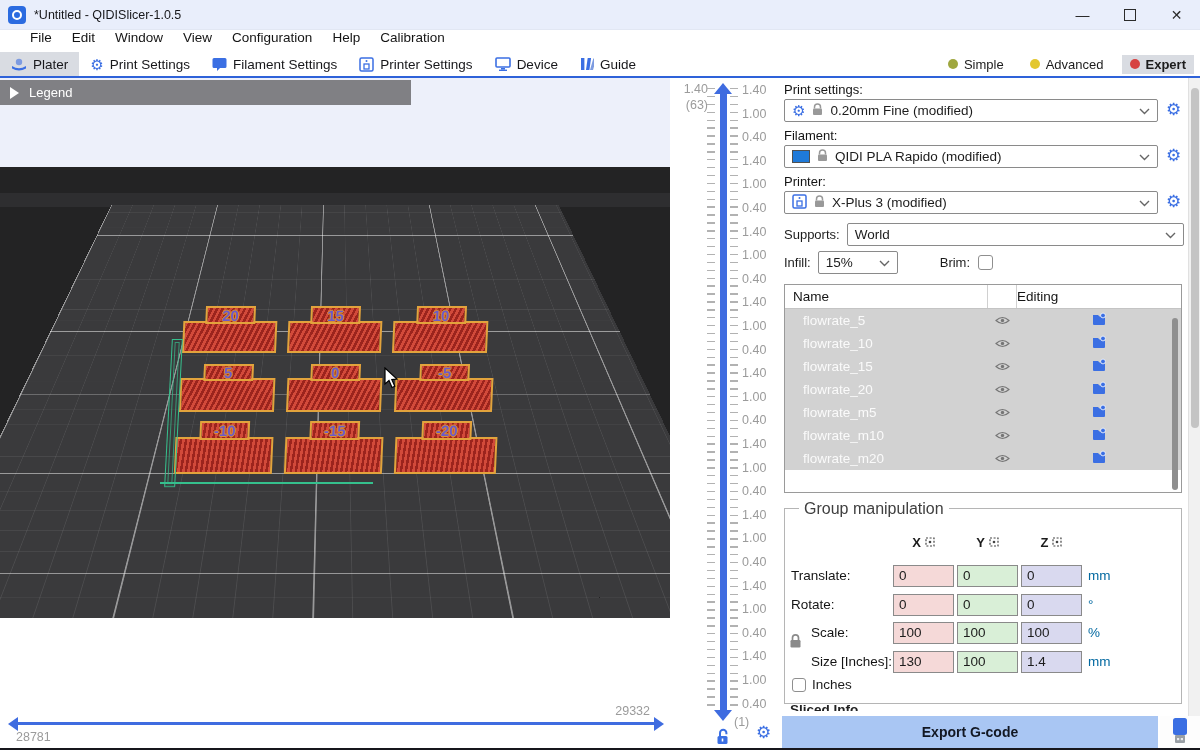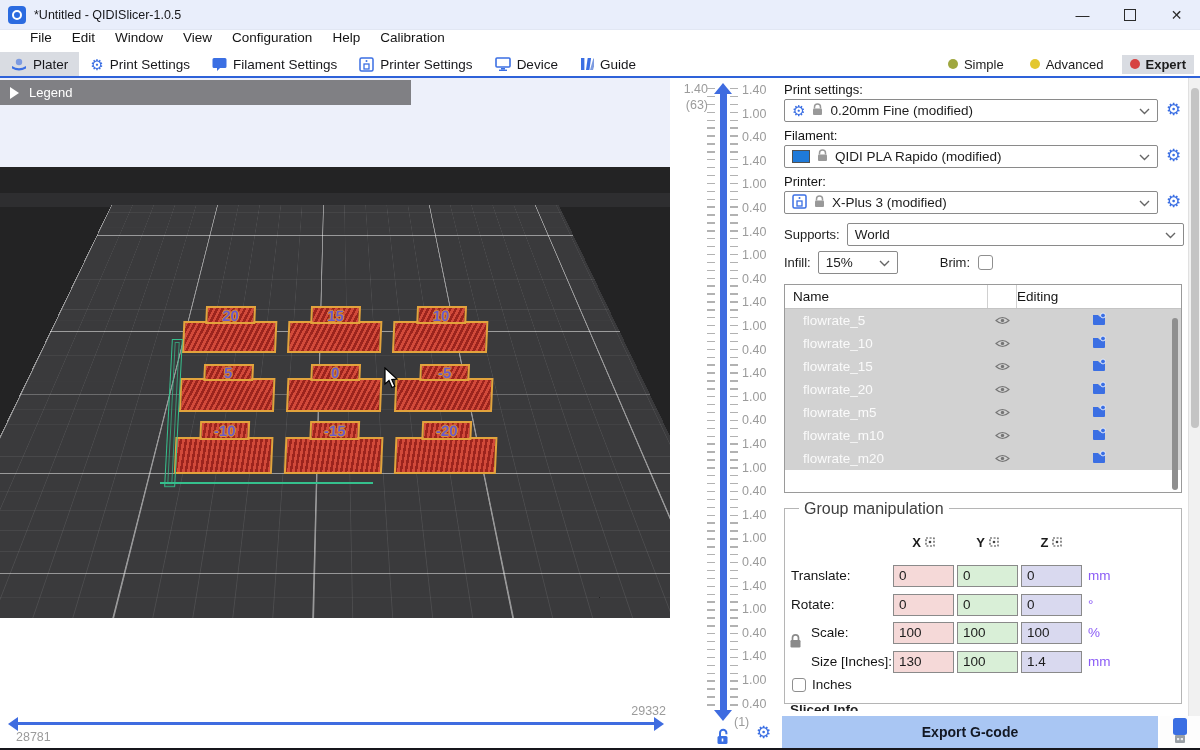--- a/index.html
+++ b/index.html
@@ -58,21 +58,21 @@
   .cursor-arrow{position:absolute;}
   .viewbtn{position:absolute;display:flex;align-items:center;justify-content:center;}
   .viewbtn.layers{background:#454547;border:1px solid #6a6a6e;border-radius:6px;}
   
   #bottomstrip{position:absolute;left:0;top:706px;width:670px;height:44px;background:#fff;}
   .mslider-line{position:absolute;left:17px;top:16px;width:637px;height:3px;background:#3f6ce0;}
   .mslider-arrow{position:absolute;width:0;height:0;top:10.5px;}
   .mslider-arrow.left{left:8px;border-right:10px solid #3f6ce0;border-top:7px solid transparent;border-bottom:7px solid transparent;}
   .mslider-arrow.right{right:6px;border-left:10px solid #3f6ce0;border-top:7px solid transparent;border-bottom:7px solid transparent;}
   .mslider-label{position:absolute;font-size:12.5px;color:#9b9b9b;}
-  .mslider-label.upper{right:4px;top:-2px;text-align:center;}
+  .mslider-label.upper{right:20px;top:-2px;text-align:center;}
   .mslider-label.lower{left:16px;top:24px;}
   
   #vslider{position:absolute;left:670px;top:78px;width:112px;height:672px;background:#fff;}
   .vs-topval{position:absolute;left:0;top:4px;width:38px;text-align:right;color:#9b9b9b;font-size:12.5px;}
   .vs-toplayer{position:absolute;left:0;top:20px;width:38px;text-align:right;color:#9b9b9b;font-size:12.5px;}
   .vs-rail{position:absolute;left:50px;top:16px;width:7px;height:694px;height:692px;background:#3f6ce0;}
   .vs-rail{height:694px;} .vs-rail{top:16px;height:690px;}
   .vs-arrow-up{position:absolute;left:44px;top:5px;width:0;height:0;border-left:9px solid transparent;border-right:9px solid transparent;border-bottom:11px solid #3f6ce0;}
   .vs-arrow-down{position:absolute;left:44px;top:632px;width:0;height:0;border-left:9px solid transparent;border-right:9px solid transparent;border-top:11px solid #3f6ce0;}
   .vs-ticks{position:absolute;top:10px;height:618px;width:8px;
@@ -109,21 +109,21 @@
   .ot-scroll{position:absolute;right:3px;top:33px;width:6px;height:172px;background:#8f8f8f;border-radius:3px;}
   
   #groupbox{position:absolute;left:2px;top:430px;width:398px;height:196px;border:1px solid #b5b5b5;box-sizing:border-box;}
   #groupbox .gb-title{position:absolute;left:14px;top:-9px;background:#fff;padding:0 5px;font-weight:normal;font-size:16px;color:#404040;}
   .gb-head{position:absolute;top:26px;width:61px;text-align:center;font-weight:bold;font-size:13px;
     display:flex;align-items:center;justify-content:center;gap:4px;}
   .gb-row-label{position:absolute;font-size:13.5px;color:#141414;}
   .gb-cell{position:absolute;width:61px;height:22px;border:1px solid #8a8a8a;box-sizing:border-box;
     font-size:13.5px;padding:2px 0 0 5px;}
   .gb-cell.cx{background:#f5d9d8;} .gb-cell.cy{background:#d9efd7;} .gb-cell.cz{background:#d9d9ef;}
-  .gb-unit{position:absolute;left:303px;font-size:13.5px;color:#8b5cf6;}
+  .gb-unit{position:absolute;left:303px;font-size:13.5px;color:#0369a1;}
   .gb-lock{position:absolute;left:4px;top:124px;}
   .gb-inches{position:absolute;left:7px;top:168px;display:flex;align-items:center;gap:6px;font-size:13.5px;}
   .sliced-info{position:absolute;left:8px;top:624px;height:9px;overflow:hidden;font-weight:bold;font-size:13.5px;color:#222;}
   
   #exportbtn{position:absolute;left:782px;top:716px;width:376px;height:32px;background:#a9c6f3;
     display:flex;align-items:center;justify-content:center;font-weight:bold;font-size:14px;color:#121722;}
   #usbtile{position:absolute;left:1160px;top:716px;width:40px;height:32px;background:#fdfdfd;
     display:flex;align-items:center;justify-content:center;}
   
   #panel-scroll{position:absolute;left:1188px;top:78px;width:12px;height:638px;background:#f1f1f1;border-left:1px solid #e0e0e0;box-sizing:border-box;}

